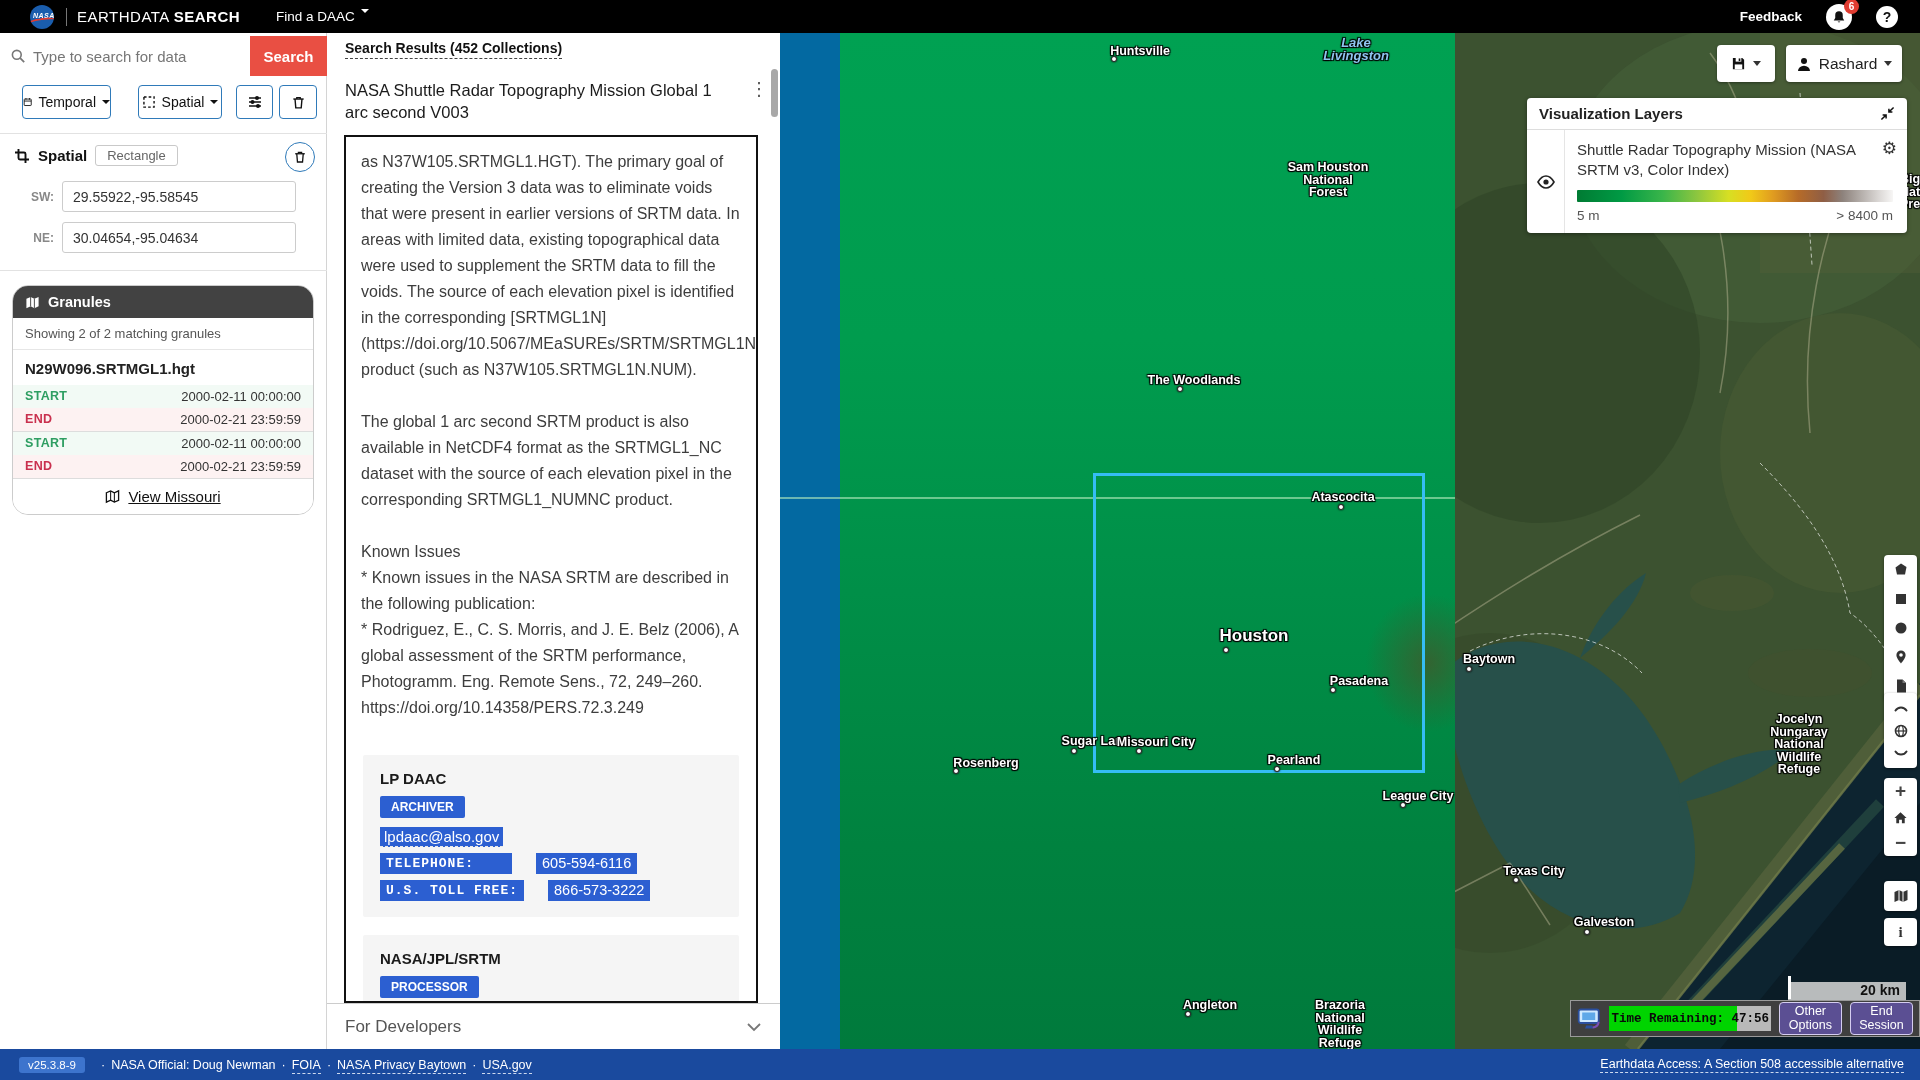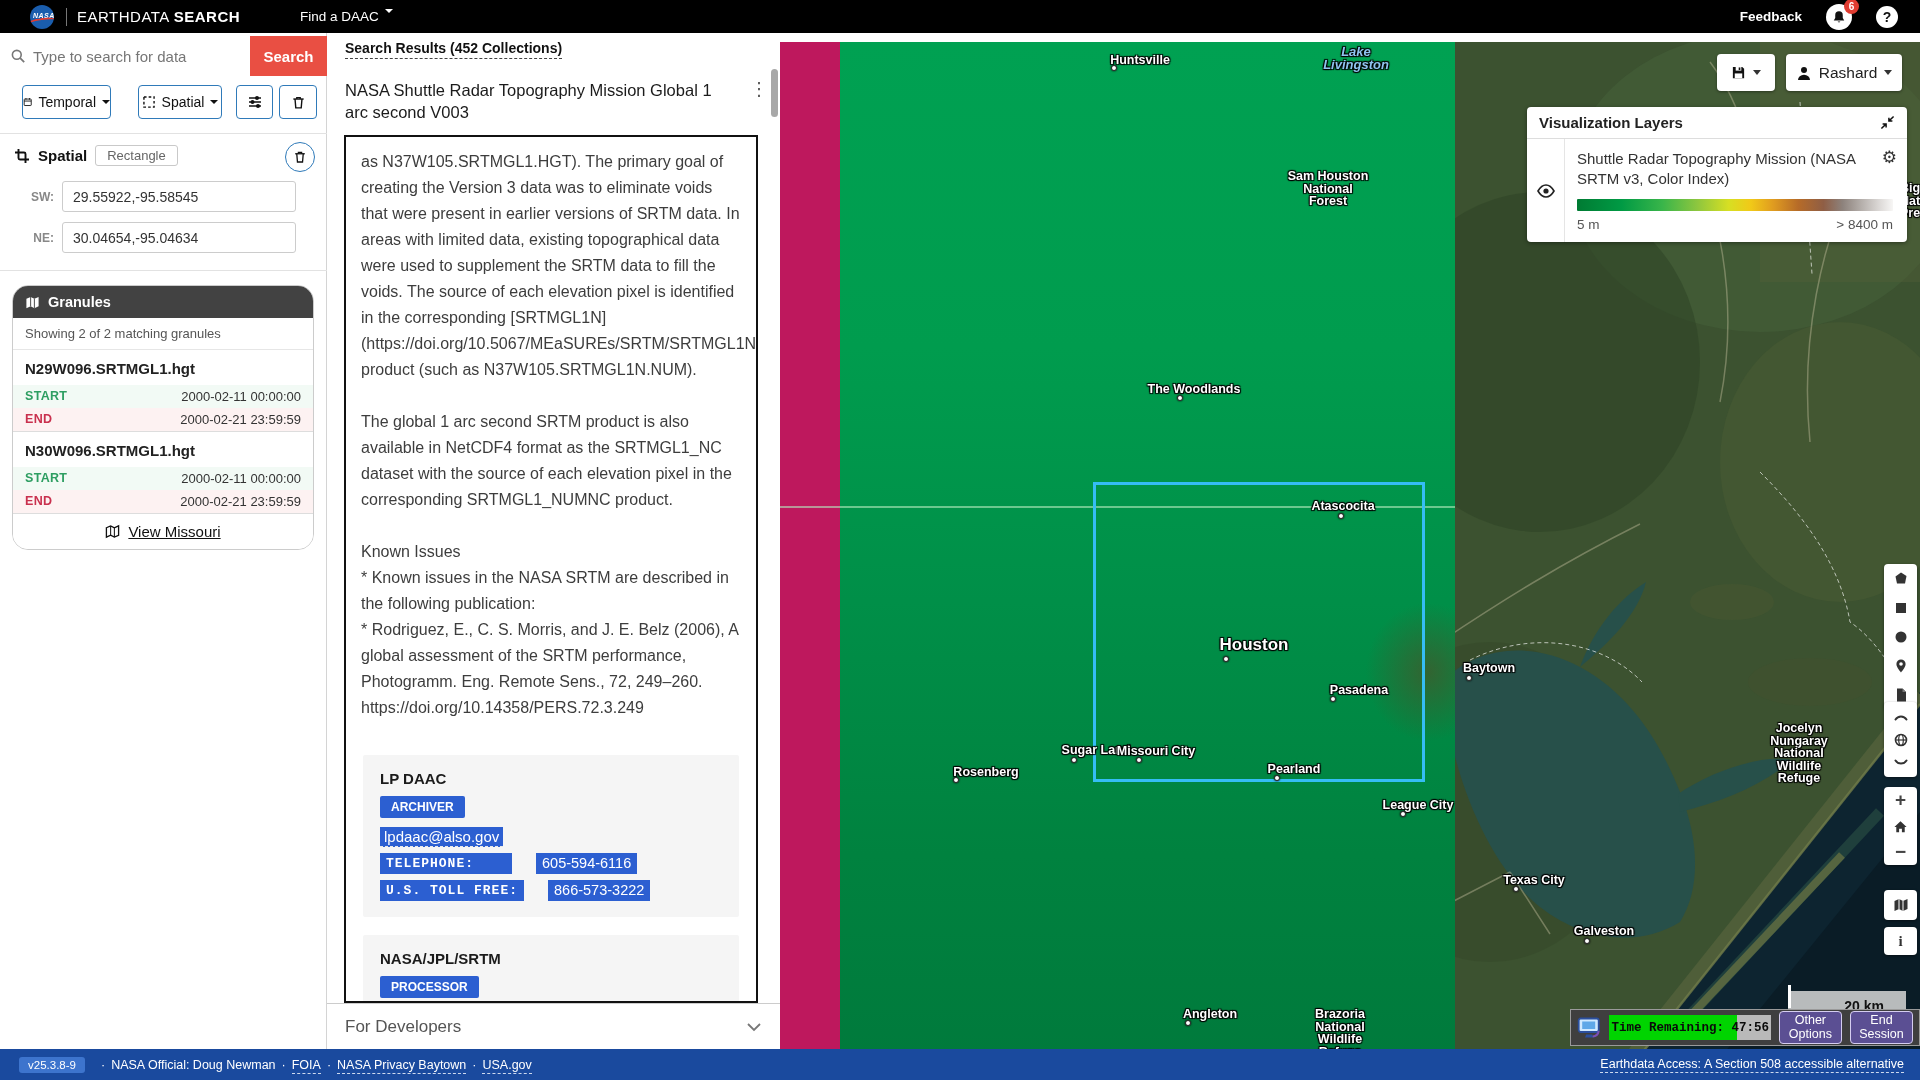--- a/index.html
+++ b/index.html
@@ -10,21 +10,21 @@
   
   #topbar { position:absolute; left:0; top:0; width:1920px; height:33px; background:#000;
     display:flex; align-items:center; color:#fff; z-index:60; }
   .nasa-logo { width:24px; height:24px; border-radius:50%; background:#1a5dad; margin-left:30px;
     position:relative; overflow:hidden; flex:0 0 auto; }
   .nasa-logo span { position:absolute; left:3px; top:7px; font-size:7px; font-weight:bold; font-style:italic; color:#fff; letter-spacing:.5px; }
   .nasa-logo i { position:absolute; left:-4px; top:13px; width:32px; height:10px; border-top:2px solid #e03c31; border-radius:50%; transform:rotate(-8deg); }
   .brand-divider { width:1px; height:18px; background:#777; margin:0 10px 0 12px; }
   .brand { font-size:15px; letter-spacing:.5px; }
   .brand b { font-weight:800; }
-  .daac-link { margin-left:60px; font-size:13.5px; display:flex; gap:6px; cursor:pointer; }
+  .daac-link { margin-left:36px; font-size:13.5px; display:flex; gap:6px; cursor:pointer; }
   .topbar-right { margin-left:auto; display:flex; align-items:center; gap:24px; margin-right:22px; }
   .feedback { font-size:13.5px; font-weight:bold; cursor:pointer; }
   .circle-btn { width:26px; height:26px; border-radius:50%; background:#fff; color:#111;
     display:flex; align-items:center; justify-content:center; position:relative; cursor:pointer; }
   .badge { position:absolute; top:-5px; right:-7px; min-width:15px; height:15px; border-radius:8px;
     background:#e03c31; color:#fff; font-size:10px; font-weight:bold; display:flex; align-items:center;
     justify-content:center; padding:0 3px; }
   .help-q { font-weight:800; font-size:14px; }
   .caret { width:0; height:0; border-left:4px solid transparent; border-right:4px solid transparent;
     border-top:5px solid currentColor; display:inline-block; }
@@ -96,21 +96,21 @@
   .contact-key { font-family:"Liberation Mono",monospace; font-weight:bold; letter-spacing:1px;
     padding:3px 6px; min-width:132px; }
   .contact-val { font-size:14.5px; padding:2px 6px; margin-left:24px; }
   .processor-card { background:#f5f5f5; border-radius:2px; padding:15px 17px 2px; margin:0 2px; }
   .for-dev { position:absolute; left:0; top:970px; width:453px; height:46px; border-top:1px solid #ccc;
     background:#fff; display:flex; align-items:center; padding:0 18px; cursor:pointer; }
   .for-dev-label { font-size:17px; color:#555; }
   .for-dev svg { margin-left:auto; }
 
   
-  #map { position:absolute; left:780px; top:42px; width:1140px; height:1016px; background:#be185d; overflow:hidden; z-index:10; }
+  #map { position:absolute; left:780px; top:33px; width:1140px; height:1016px; background:#0369a1; overflow:hidden; z-index:10; }
   #terrain { position:absolute; left:600px; top:0; width:540px; height:1016px; }
   .green-band { position:absolute; left:60px; top:0; width:615px; height:1016px;
     background:linear-gradient(180deg,#00a152 0%,#009c4e 30%,#008f48 55%,#00823f 80%,#007a3c 100%); }
   .bayou-blob { position:absolute; right:0; top:560px; width:90px; height:140px;
     background:radial-gradient(ellipse at 70% 50%, rgba(84,74,36,.6), rgba(84,74,36,0) 70%); }
   .graticule { position:absolute; left:0; top:464px; width:675px; height:2px; background:rgba(180,235,190,.6); }
   .spatial-rect { position:absolute; left:313px; top:440px; width:332px; height:300px; border:3px solid #35bdf4; }
   #map-labels { position:absolute; left:0; top:0; width:100%; height:100%; }
   .map-label { position:absolute; transform:translateX(-50%); text-align:center; color:#fff;
     font-size:12.5px; font-weight:bold; line-height:12.5px; white-space:nowrap;
@@ -143,21 +143,21 @@
     background:linear-gradient(90deg,#007b33 0%,#009a44 14%,#39b54a 27%,#8dc63f 38%,#d7df23 48%,#f1c918 55%,#e09c20 62%,#b66b28 70%,#8f5e45 78%,#8d827c 84%,#b5afab 90%,#dedbd9 96%,#f7f6f5 100%); }
   .viz-range { display:flex; justify-content:space-between; font-size:13.5px; color:#555; margin-top:6px; }
 
   .map-toolbar-group { position:absolute; left:1104px; width:33px; background:#fff; border-radius:4px;
     box-shadow:0 1px 3px rgba(0,0,0,.45); display:flex; flex-direction:column; align-items:center; z-index:25; }
   .tool-btn { width:33px; height:29px; display:flex; align-items:center; justify-content:center;
     background:transparent; border:none; cursor:pointer; color:#333; font-family:"Liberation Sans",sans-serif; }
   .tool-btn.txt { font-size:19px; font-weight:bold; color:#444; }
 
   .scale-bar { position:absolute; left:1008px; top:949px; width:118px; height:23px; background:rgba(215,215,215,.85);
-    display:flex; align-items:flex-end; justify-content:flex-end; padding-right:22px; z-index:24; }
+    display:flex; align-items:flex-start; justify-content:flex-end; padding-right:6px; z-index:24; }
   .scale-bar .tick { position:absolute; left:0; top:-6px; width:3px; height:23px; background:#fff; }
   .scale-text { font-size:14px; font-weight:bold; color:#111; }
 
   .session-bar { position:absolute; left:790px; top:967px; width:350px; height:37px; background:#3f3f3f;
     border:1px solid #9a9a9a; display:flex; align-items:center; padding:0 6px; gap:8px; z-index:50; }
   .timer-track { position:relative; width:172px; height:25px; background:#b9b9b9; overflow:hidden; }
   .timer-fill { position:absolute; left:0; top:0; height:100%; background:#00d400; }
   .timer-text { position:absolute; left:0; top:0; width:100%; height:100%; display:flex; align-items:center;
     justify-content:center; font-family:"Liberation Mono",monospace; font-size:12.5px; font-weight:bold; color:#0a0a0a; }
   .session-btn { height:33px; background:#5b4f93; border:1px solid #d5cdf0; border-radius:4px; color:#fff;
@@ -296,21 +296,20 @@
         <div class="g-row start">
           <span class="g-label">START</span>
           <span class="g-val">2000-02-11 00:00:00</span>
         </div>
         <div class="g-row end">
           <span class="g-label">END</span>
           <span class="g-val">2000-02-21 23:59:59</span>
         </div>
       </div>
       <div class="granule-item">
-        <div class="granule-name">N30W096.SRTMGL1.hgt</div>
         <div class="g-row start">
           <span class="g-label">START</span>
           <span class="g-val">2000-02-11 00:00:00</span>
         </div>
         <div class="g-row end">
           <span class="g-label">END</span>
           <span class="g-val">2000-02-21 23:59:59</span>
         </div>
       </div>
       <button class="view-granules">

